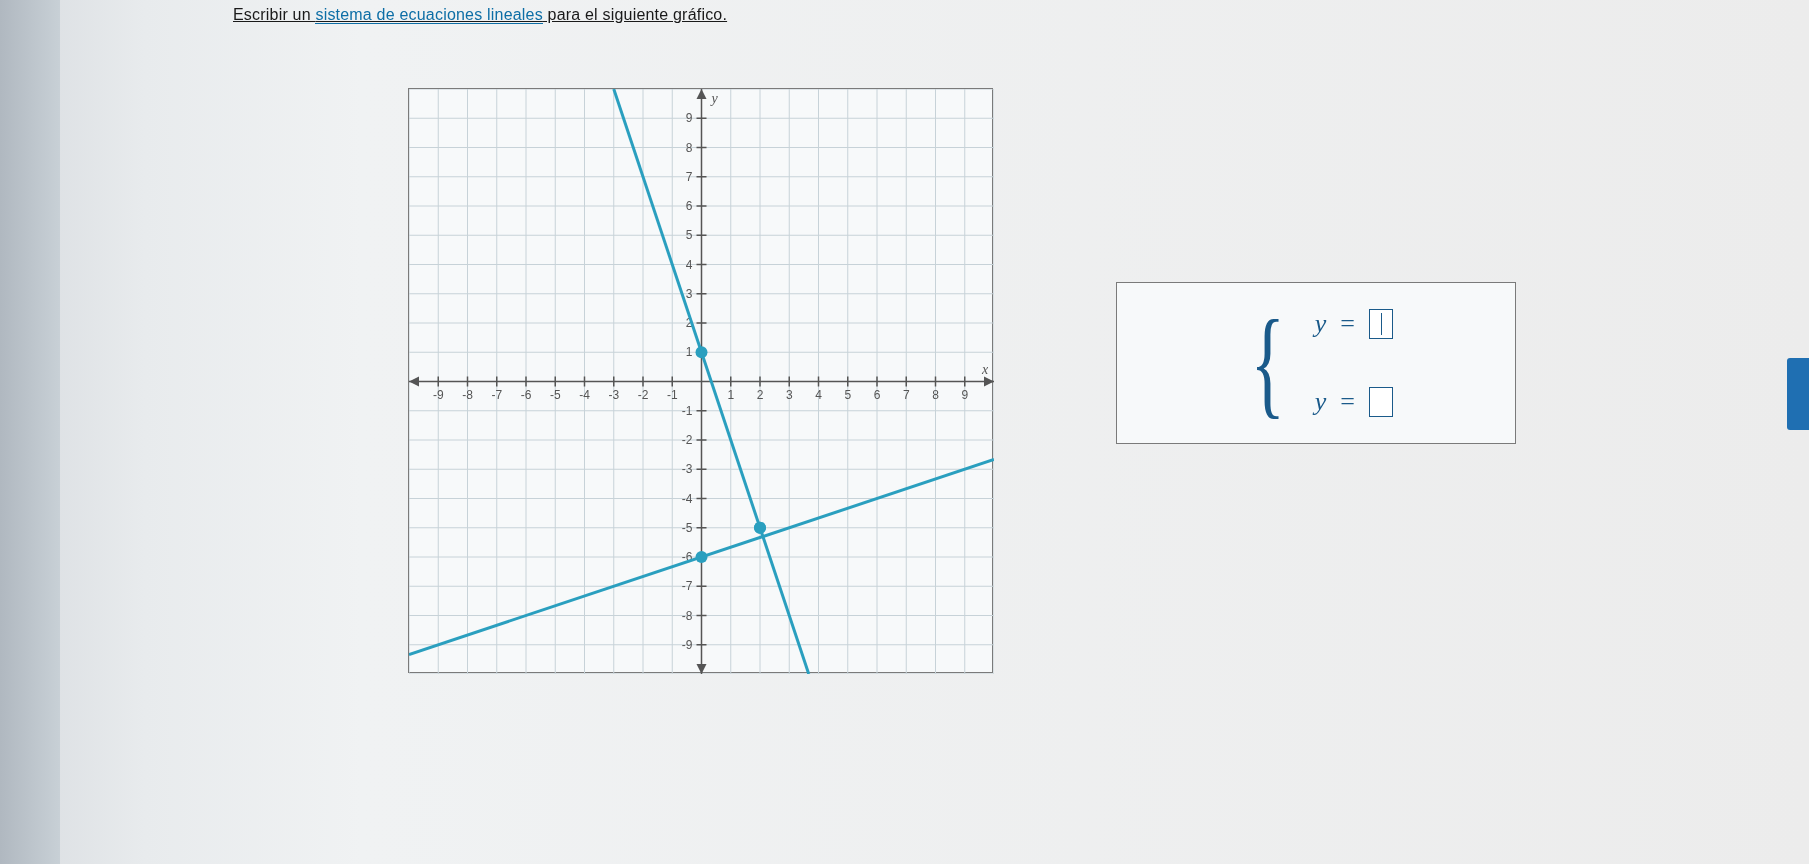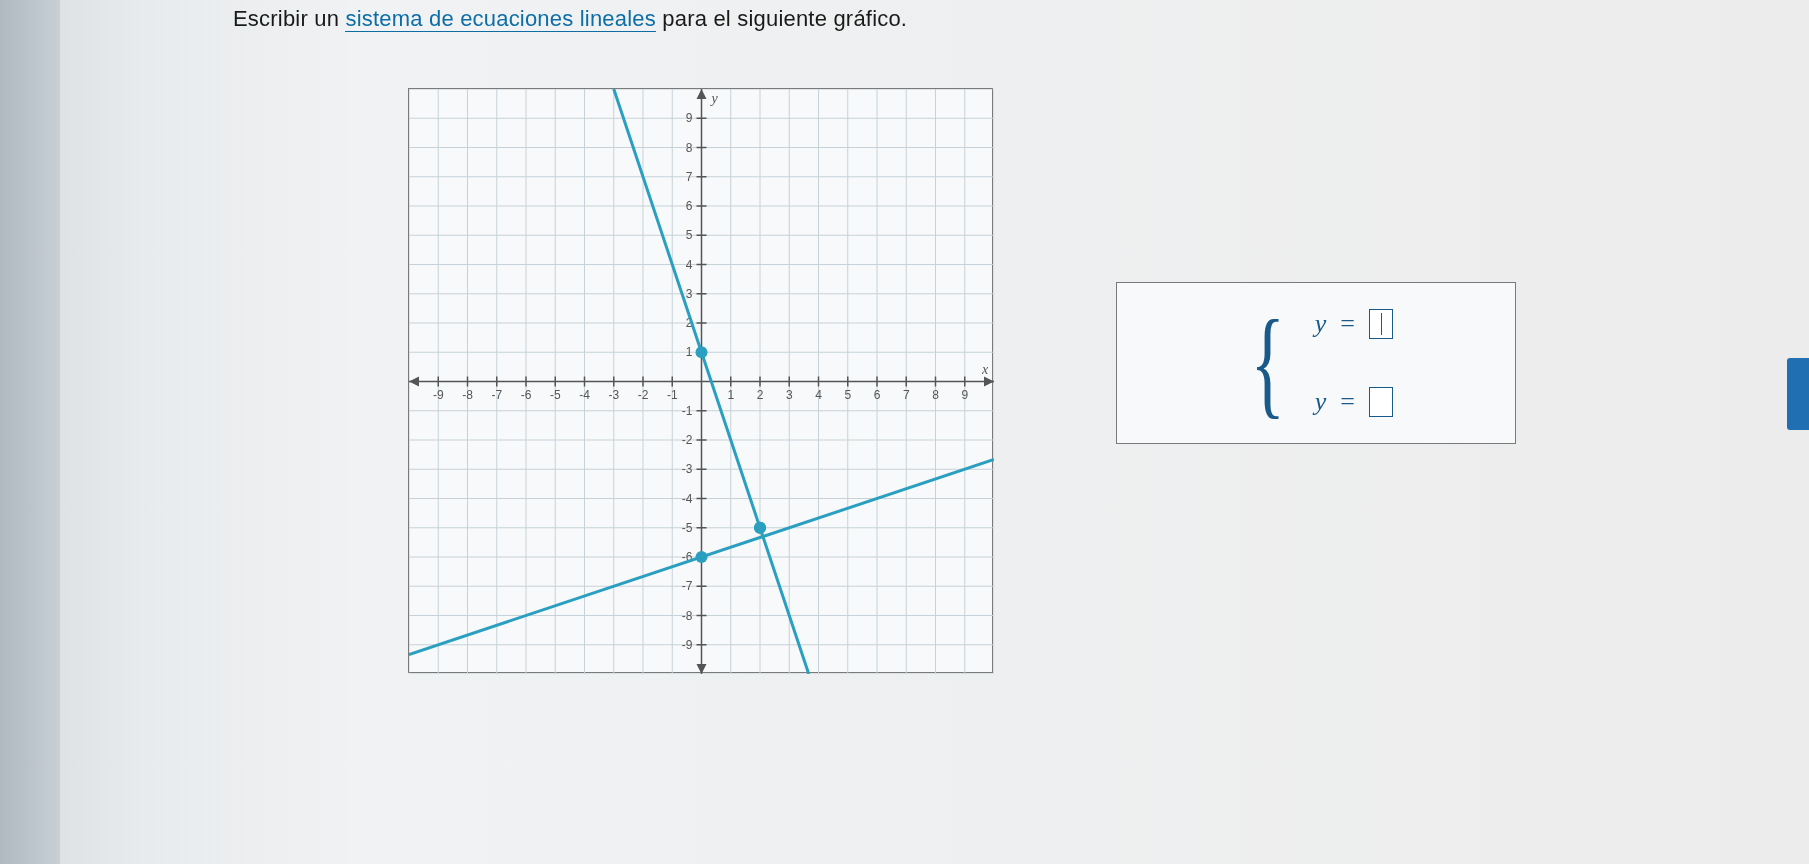--- a/index.html
+++ b/index.html
@@ -13,23 +13,24 @@
     }
     .left-edge {
       position: absolute;
       left: 0; top: 0; width: 60px; height: 100%;
       background: linear-gradient(to right, #b0b8c0, #c8d0d6);
     }
     .question-text {
       position: absolute;
       left: 233px;
       top: 6px;
-      font-size: 22px;
+      font-size: 16px;
       color: #1a1a1a;
       letter-spacing: 0.2px;
+      text-decoration: underline;
     }
     .question-text a {
       color: #0d6ea6;
       text-decoration: none;
       border-bottom: 1px solid #0d6ea6;
     }
     .chart-wrap {
       position: absolute;
       left: 408px;
       top: 88px;

